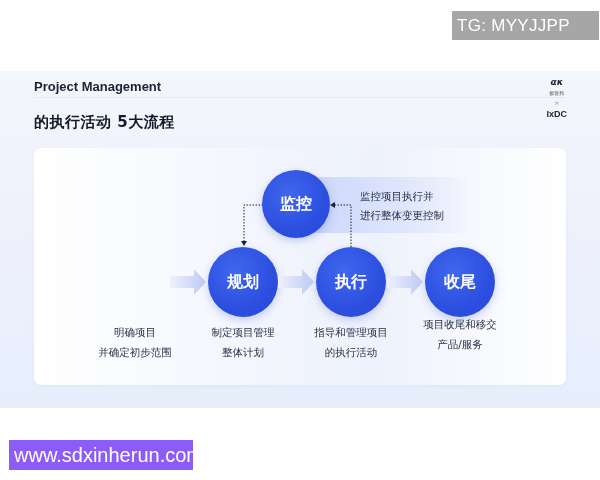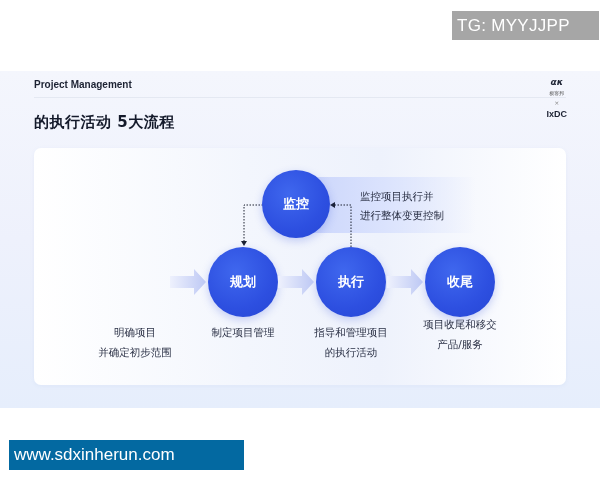--- a/index.html
+++ b/index.html
@@ -1,40 +1,40 @@
 <!DOCTYPE html>
 <html><head>
 <meta charset="utf-8">
 <style>
   html, body { margin:0; padding:0; }
   body { width:600px; height:480px; background:#ffffff; position:relative; overflow:hidden;
          font-family:"DejaVu Sans", "Liberation Sans", sans-serif; }
   .wm-top { position:absolute; left:452px; top:11px; width:147px; height:29px; background:#a6a6a6;
             color:#ffffff; font-family:"Liberation Sans", sans-serif; font-size:17px; line-height:29px;
             padding-left:5px; box-sizing:border-box; letter-spacing:0.3px; }
-  .wm-bottom { position:absolute; left:9px; top:440px; width:235px; height:30px; background:#0369a1;
-            color:#ffffff; font-family:"Liberation Sans", sans-serif; font-size:17px; line-height:30px;
+  .wm-bottom { position:absolute; left:9px; top:440px; width:184px; height:30px; background:#8b5cf6;
+            color:#ffffff; font-family:"Liberation Sans", sans-serif; font-size:20px; line-height:30px;
             padding-left:5px; box-sizing:border-box; }
   .slide { position:absolute; left:0; top:71px; width:600px; height:337px;
            background:linear-gradient(180deg,#f4f6fd 0%,#eef1fc 50%,#e6eefc 100%); }
-  .slide-header { position:absolute; left:34px; top:8px; font-size:10px; font-weight:bold; color:#1c2233;
+  .slide-header { position:absolute; left:34px; top:8px; font-size:13px; font-weight:bold; color:#1c2233;
                   font-family:"Liberation Sans", sans-serif; }
   .logos { position:absolute; right:33px; top:6px; display:flex; align-items:center; gap:3px; font-size:8px; color:#333;flex-direction:column; }
   .logo-a { font-style:italic; font-weight:bold; color:#1c2233; font-size:9px; }
   .logo-a-text { font-size:5px; color:#555; }
   .logo-x { font-size:6px; color:#888; }
   .logo-b { font-weight:bold; font-size:9px; color:#1c2233; font-family:"Liberation Sans", sans-serif; }
   .hr { position:absolute; left:34px; right:34px; top:26px; height:1px; background:#e4e8f2; }
   .title { position:absolute; left:34px; top:42px; font-size:15px; font-weight:bold; color:#141a2b; letter-spacing:0.5px; }
   .card { position:absolute; left:34px; top:77px; width:532px; height:237px; border-radius:7px;
           background:linear-gradient(90deg,#ffffff 0%,#f3f6fd 40%,#eef2fc 65%,#ffffff 100%);
           box-shadow:0 1px 4px rgba(120,140,200,0.08); }
   .circle { position:absolute; width:70px; height:70px; border-radius:50%;
             background:radial-gradient(circle at 40% 35%,#3f67ee 0%,#2d4fe0 60%,#2646d4 100%);
-            color:#fff; font-weight:bold; font-size:13px; display:flex; align-items:center; justify-content:center;
+            color:#fff; font-weight:bold; font-size:16px; display:flex; align-items:center; justify-content:center;
             box-shadow:0 3px 8px rgba(50,80,220,0.25); }
   .band { position:absolute; left:296px; top:106px; width:180px; height:56px;
           background:linear-gradient(90deg,#c9d4fb 0%,#dbe3fd 50%,rgba(235,240,254,0) 100%); border-radius:0 4px 4px 0; }
   .band-text { position:absolute; left:360px; top:116px; font-size:10.5px; line-height:19px; color:#2a3045; }
   .arrow { position:absolute; width:36px; height:26px; }
   .desc { position:absolute; width:110px; text-align:center; font-size:10.5px; line-height:20px; color:#2a3045; }
   .dotted { position:absolute; }
 </style>
 </head>
 <body>
@@ -100,20 +100,21 @@
   <svg class="arrow" style="left:387px;top:198px;" viewBox="0 0 36 26">
     <polygon points="0,7 24,7 24,0 36,13 24,26 24,19 0,19" fill="url(#ag1)"></polygon>
   </svg>
 
   <div class="desc" style="left:80px;top:251px;">
     <div>明确项目</div>
     <div>并确定初步范围</div>
   </div>
   <div class="desc" style="left:188px;top:251px;">
     <div>制定项目管理</div>
+    <div>整体计划</div>
   </div>
   <div class="desc" style="left:296px;top:251px;text-align:center;">
     <div>指导和管理项目</div>
     <div>的执行活动</div>
   </div>
   <div class="desc" style="left:405px;top:243px;">
     <div>项目收尾和移交</div>
     <div>产品/服务</div>
   </div>
 </div>

